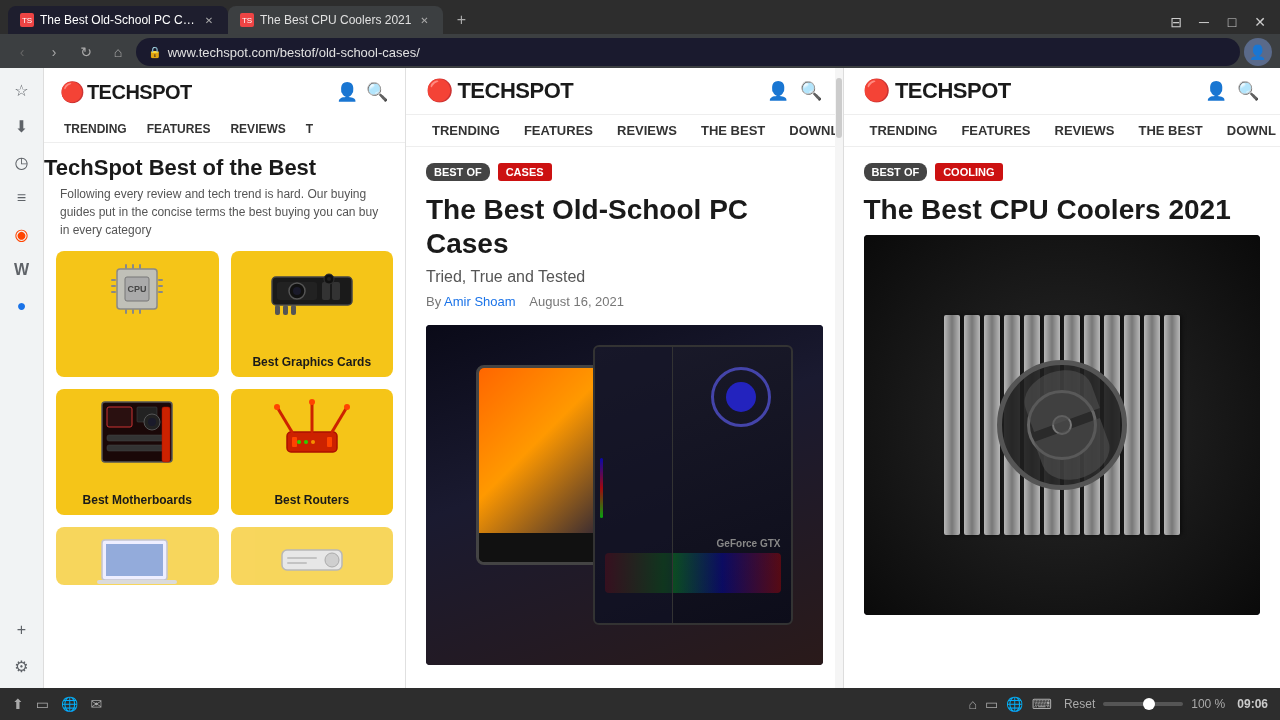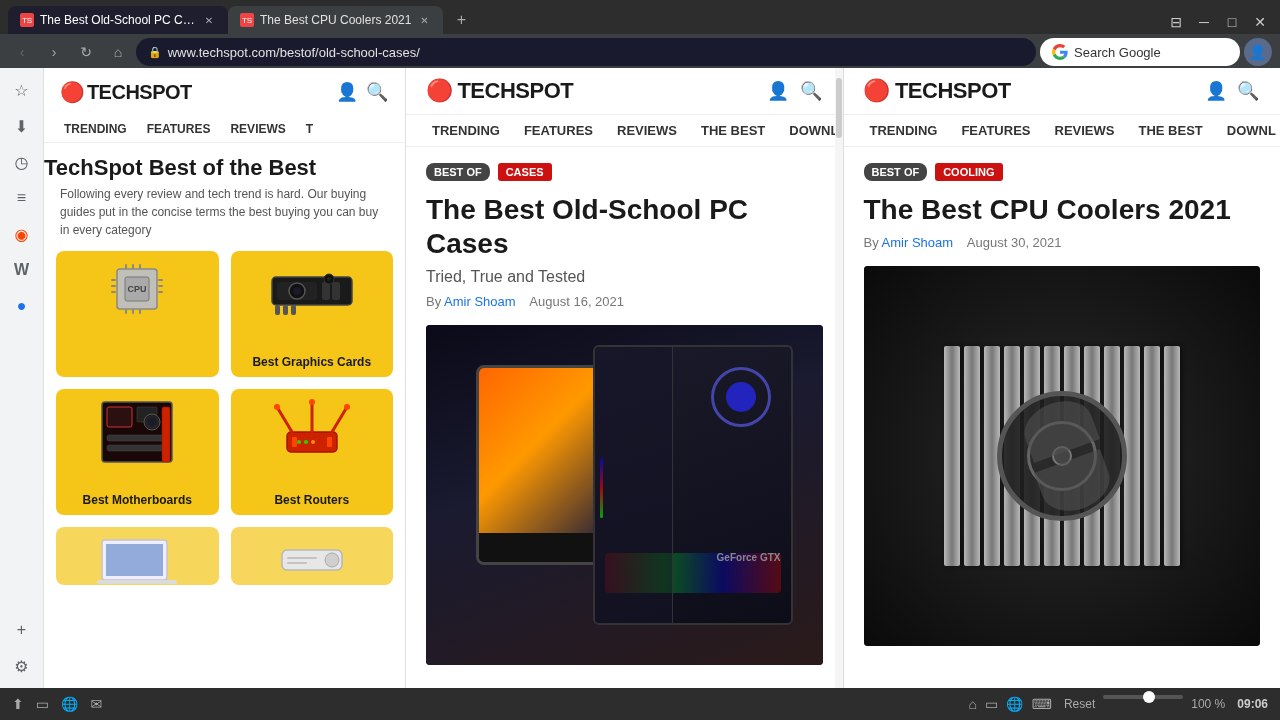--- a/index.html
+++ b/index.html
@@ -83,31 +83,31 @@
     .article-hero { width: 100%; height: 340px; background: #1a1a2e; border-radius: 4px; overflow: hidden; display: flex; align-items: center; justify-content: center; position: relative; }
 
     
     .pc-case-visual { width: 100%; height: 100%; background: linear-gradient(160deg, #0a0a18 0%, #1a1a30 40%, #2a1a1a 100%); display: flex; align-items: center; justify-content: center; position: relative; overflow: hidden; }
     .pc-monitor { width: 280px; height: 200px; background: #111; border: 3px solid #444; border-radius: 8px; position: absolute; left: 50px; top: 40px; overflow: hidden; }
     .pc-monitor-screen { width: 100%; height: 85%; background: linear-gradient(135deg, #ff6600 0%, #ff9900 30%, #1a1a3a 70%, #0a0a2a 100%); }
     .pc-tower { width: 200px; height: 280px; background: linear-gradient(160deg, #1a1a2a 0%, #0d0d1a 100%); border: 2px solid #333; border-radius: 6px; position: absolute; right: 30px; top: 20px; overflow: hidden; }
     .pc-fan { width: 60px; height: 60px; border-radius: 50%; border: 3px solid #4444aa; position: absolute; top: 20px; right: 20px; display: flex; align-items: center; justify-content: center; }
     .pc-fan-inner { width: 30px; height: 30px; border-radius: 50%; background: #2a2aff; opacity: 0.7; }
     .rgb-glow { position: absolute; bottom: 30px; left: 10px; right: 10px; height: 40px; background: linear-gradient(90deg, #ff0000, #00ff00, #0000ff, #ff0000); opacity: 0.3; border-radius: 4px; }
-    .gpu-label { position: absolute; bottom: 60px; right: 10px; color: #888; font-size: 10px; font-weight: 700; }
+    .gpu-label { position: absolute; bottom: 74px; right: 10px; color: #888; font-size: 10px; font-weight: 700; }
 
     
     .cpu-cooler-visual { width: 100%; height: 100%; background: radial-gradient(circle at center, #2a2a2a 0%, #1a1a1a 50%, #0a0a0a 100%); display: flex; align-items: center; justify-content: center; overflow: hidden; }
 
     
     .status-bar { height: 32px; background: #2d2d2d; display: flex; align-items: center; padding: 0 12px; gap: 16px; }
     .status-left { display: flex; gap: 12px; align-items: center; }
     .status-icon { color: #aaa; font-size: 14px; }
     .status-right { margin-left: auto; display: flex; align-items: center; gap: 8px; color: #aaa; font-size: 12px; }
-    .zoom-control { display: flex; align-items: flex-start; gap: 4px; }
+    .zoom-control { display: flex; align-items: center; gap: 4px; }
     .zoom-btn { color: #aaa; font-size: 12px; cursor: pointer; padding: 2px 4px; }
     .zoom-slider { width: 80px; height: 4px; background: #555; border-radius: 2px; position: relative; }
     .zoom-thumb { width: 12px; height: 12px; background: #fff; border-radius: 50%; position: absolute; top: -4px; left: 40px; }
     .time-display { color: #ccc; font-size: 12px; font-weight: 600; }
 
     
     .scrollbar-track { position: absolute; right: 0; top: 0; bottom: 0; width: 8px; background: #f5f5f5; }
     .scrollbar-thumb { position: absolute; right: 1px; top: 10px; width: 6px; height: 60px; background: #ccc; border-radius: 3px; }
   </style>
 </head>
@@ -136,29 +136,20 @@
   </div>
 
   <div class="nav-bar">
     <div class="nav-btn disabled">‹</div>
     <div class="nav-btn">›</div>
     <div class="nav-btn">↻</div>
     <div class="nav-btn">⌂</div>
     <div class="address-bar">
       <span class="address-icon">🔒</span>
       <span class="address-text">www.techspot.com/bestof/old-school-cases/</span>
-    </div>
-    <div class="search-box">
-      <svg width="16" height="16" viewBox="0 0 48 48">
-        <path fill="#EA4335" d="M24 9.5c3.54 0 6.71 1.22 9.21 3.6l6.85-6.85C35.9 2.38 30.47 0 24 0 14.62 0 6.51 5.38 2.56 13.22l7.98 6.19C12.43 13.72 17.74 9.5 24 9.5z"></path>
-        <path fill="#4285F4" d="M46.98 24.55c0-1.57-.15-3.09-.38-4.55H24v9.02h12.94c-.58 2.96-2.26 5.48-4.78 7.18l7.73 6c4.51-4.18 7.09-10.36 7.09-17.65z"></path>
-        <path fill="#FBBC05" d="M10.53 28.59c-.48-1.45-.76-2.99-.76-4.59s.27-3.14.76-4.59l-7.98-6.19C.92 16.46 0 20.12 0 24c0 3.88.92 7.54 2.56 10.78l7.97-6.19z"></path>
-        <path fill="#34A853" d="M24 48c6.48 0 11.93-2.13 15.89-5.81l-7.73-6c-2.18 1.48-4.97 2.36-8.16 2.36-6.26 0-11.57-4.22-13.47-9.91l-7.98 6.19C6.51 42.62 14.62 48 24 48z"></path>
-      </svg>
-      <span class="search-text">Search Google</span>
     </div>
     <div class="profile-btn">👤</div>
   </div>
 </div>
 
 <div class="browser-content">
 
   <div class="sidebar-panel">
     <div class="sidebar-icon">☆</div>
     <div class="sidebar-icon">⬇</div>
@@ -392,26 +383,20 @@
         <span class="article-subnav-item">THE BEST</span>
         <span class="article-subnav-item">DOWNL</span>
       </div>
 
       <div class="article-body">
         <div class="badge-row">
           <span class="badge badge-bestof">BEST OF</span>
           <span class="badge badge-cooling">COOLING</span>
         </div>
         <div class="article-title">The Best CPU Coolers 2021</div>
-        <div class="article-meta" style="margin-top:8px;">
-          <span>By</span>
-          <a>Amir Shoam</a>
-          &nbsp;&nbsp;
-          <span>August 30, 2021</span>
-        </div>
 
         <div class="article-hero" style="height:380px;">
           <div class="cpu-cooler-visual">
 
             <div style="display:flex;gap:4px;align-items:center;position:relative;z-index:1;">
               <div style="width:16px;height:220px;background:linear-gradient(90deg,#b8b8b8,#787878,#b8b8b8);border-radius:2px;box-shadow:2px 0 4px rgba(0,0,0,0.5);"></div>
               <div style="width:16px;height:220px;background:linear-gradient(90deg,#b8b8b8,#787878,#b8b8b8);border-radius:2px;box-shadow:2px 0 4px rgba(0,0,0,0.5);"></div>
               <div style="width:16px;height:220px;background:linear-gradient(90deg,#b8b8b8,#787878,#b8b8b8);border-radius:2px;box-shadow:2px 0 4px rgba(0,0,0,0.5);"></div>
               <div style="width:16px;height:220px;background:linear-gradient(90deg,#b8b8b8,#787878,#b8b8b8);border-radius:2px;box-shadow:2px 0 4px rgba(0,0,0,0.5);"></div>
               <div style="width:16px;height:220px;background:linear-gradient(90deg,#b8b8b8,#787878,#b8b8b8);border-radius:2px;box-shadow:2px 0 4px rgba(0,0,0,0.5);"></div>

